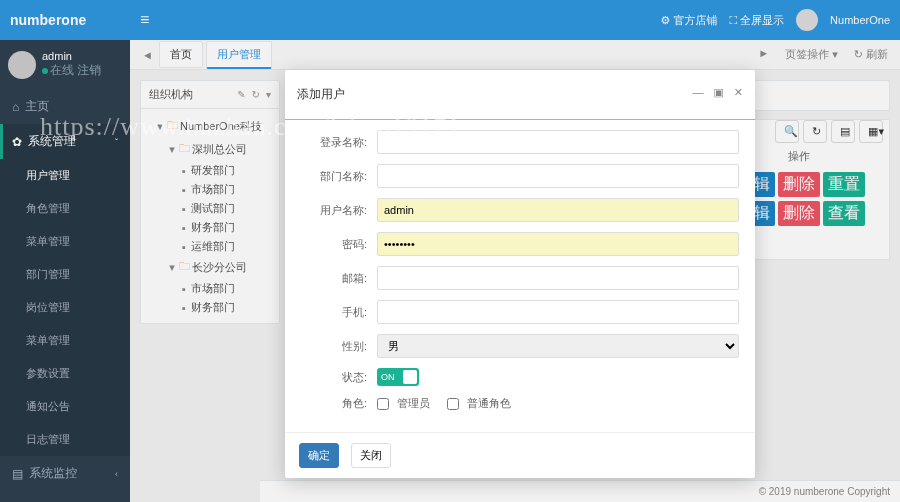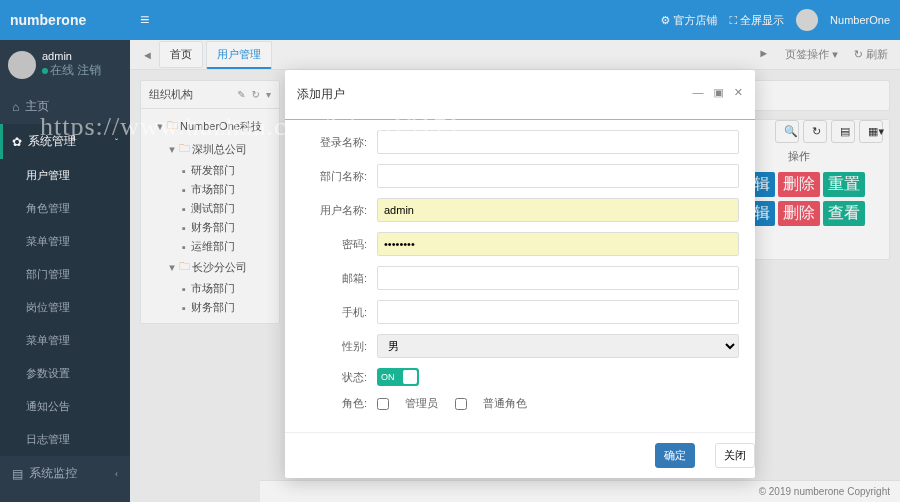--- a/index.html
+++ b/index.html
@@ -60,23 +60,23 @@
 .modal-head .tools{margin-left:auto;display:flex;gap:10px;color:#888;font-size:11px}
 .modal-head .tools span{cursor:pointer}
 .modal-body{padding:10px 16px}
 .form-row{display:flex;align-items:center;margin-bottom:10px;font-size:11px}
 .form-label{width:76px;text-align:right;padding-right:10px;color:#666}
 .form-input{flex:1}
 .form-input input,.form-input select{width:100%;padding:4px 6px;border:1px solid #ddd;border-radius:2px;font-size:11px;height:24px}
 .form-input input.hl{background:#f8f6c4}
 .toggle{display:inline-block;width:42px;height:18px;background:#1ab394;border-radius:3px;color:#fff;font-size:9px;line-height:18px;text-align:left;padding-left:4px;position:relative;cursor:pointer}
 .toggle::after{content:"";position:absolute;right:2px;top:2px;width:14px;height:14px;background:#fff;border-radius:2px}
-.chk{display:inline-flex;align-items:center;gap:16px;margin-right:14px;color:#666}
+.chk{display:inline-flex;align-items:center;gap:8px;margin-right:14px;color:#666}
 .chk input{width:12px;height:12px}
-.modal-foot{display:flex;justify-content:flex-end;gap:20px;padding:10px 0;border-top:1px solid #eee}
+.modal-foot{display:flex;gap:12px;padding:10px 14px;border-top:1px solid #eee}
 .btn-primary{background:#337ab7;color:#fff;border-color:#337ab7}
 .footer{position:absolute;bottom:0;left:130px;right:0;height:22px;background:#fff;border-top:1px solid #e7eaec;display:flex;align-items:center;justify-content:flex-end;padding:0 10px;font-size:10px;color:#888}
 .watermark{position:absolute;top:112px;left:40px;font-size:26px;color:rgba(255,255,255,.55);z-index:50;pointer-events:none;letter-spacing:1px;font-family:Georgia,serif}
 </style>
 </head>
 <body>
 
 <div class="watermark">https://www.huzhan.com/ishop19171</div>
 
 <div class="topbar">

